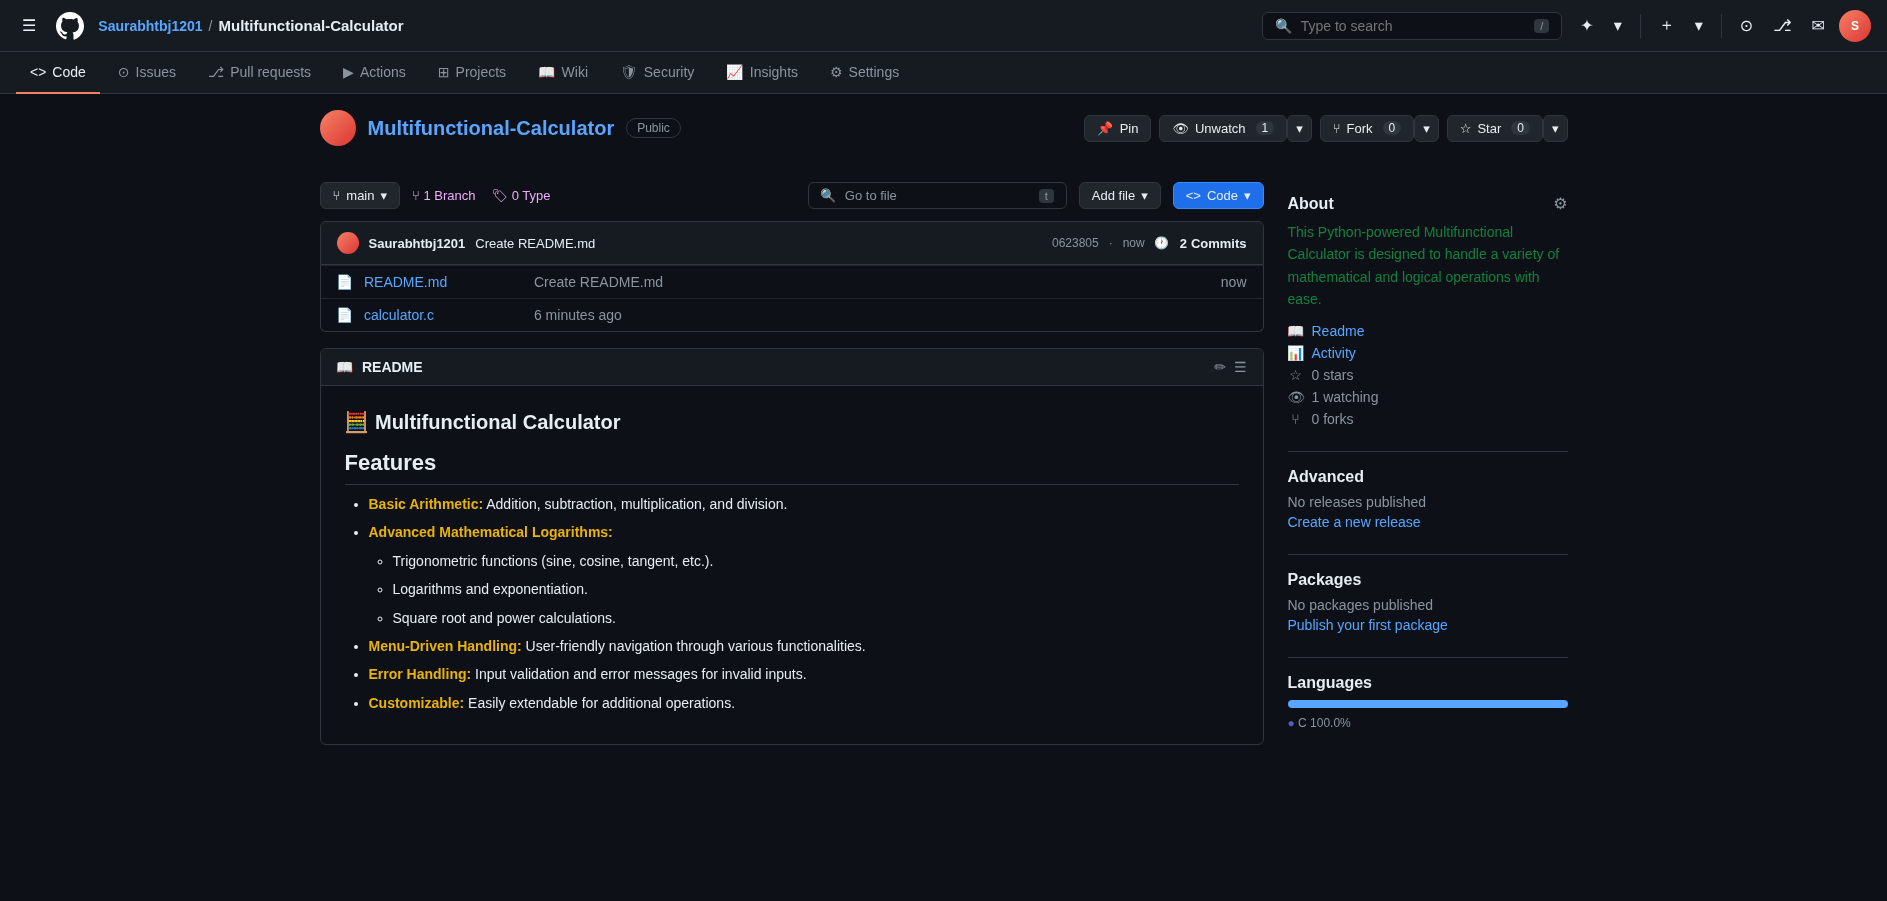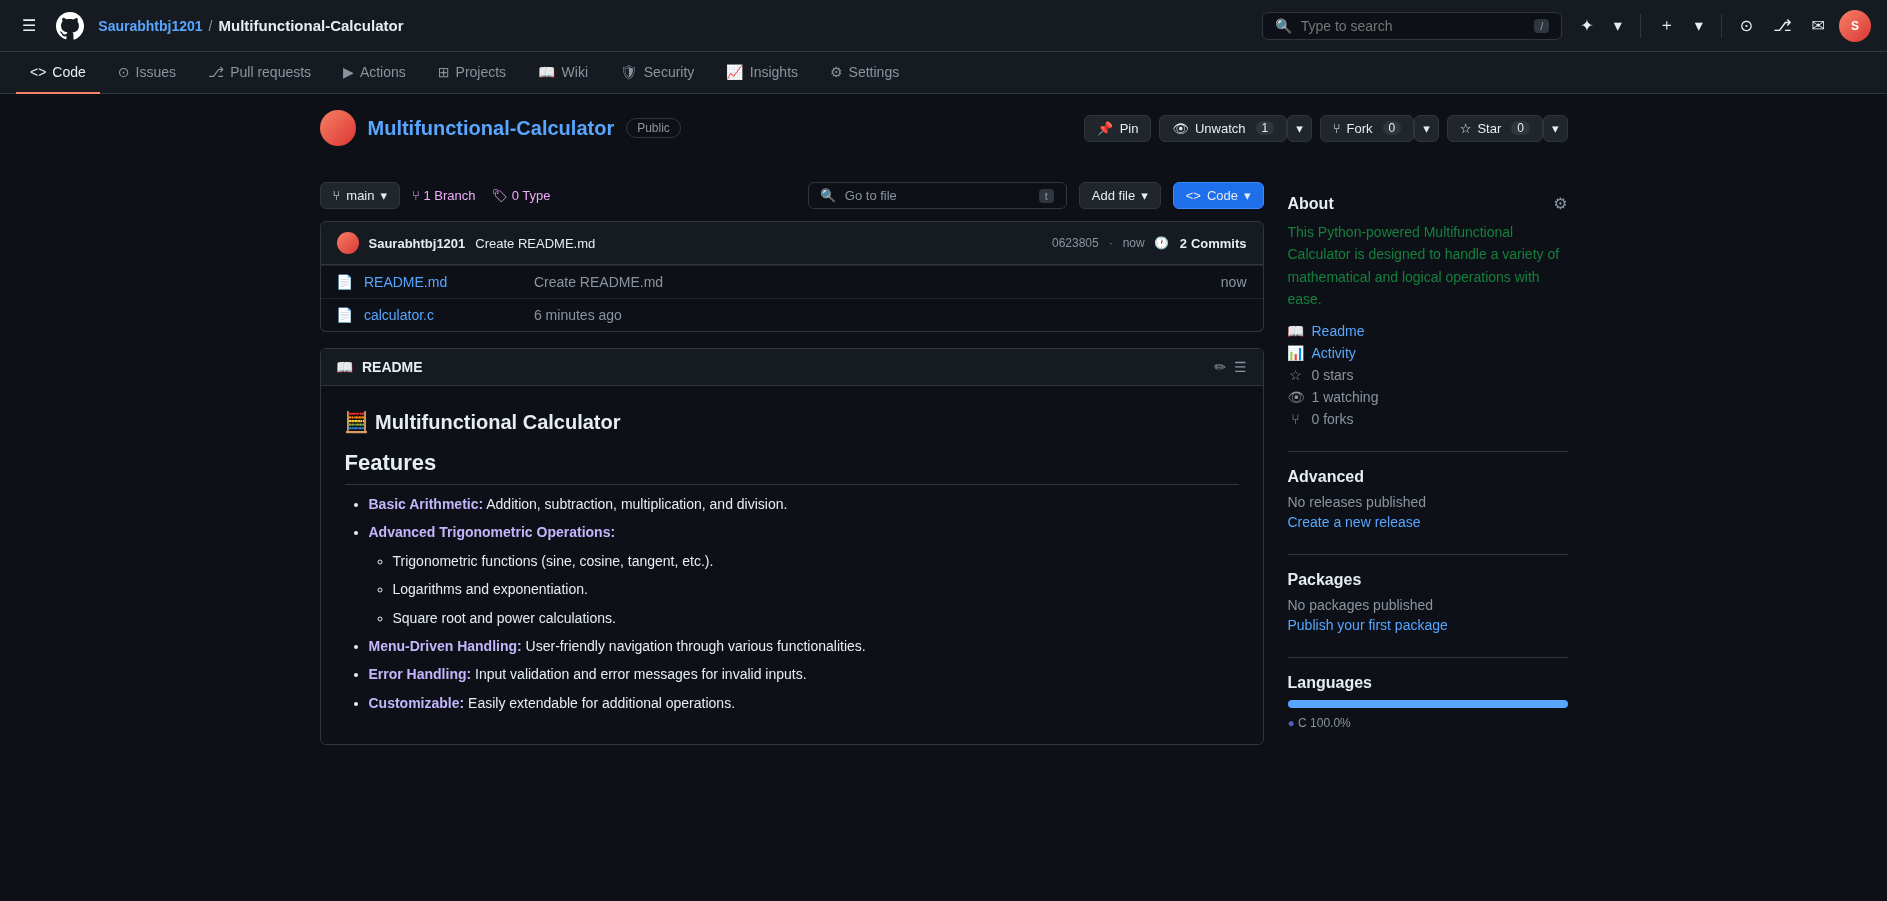--- a/index.html
+++ b/index.html
@@ -223,21 +223,21 @@
     .readme-title { font-weight: 700; font-size: 14px; display: flex; align-items: center; gap: 8px; flex: 1; }
     .readme-title::before { content: '📖'; font-size: 14px; }
     .readme-actions { display: flex; gap: 8px; color: #8b949e; }
     .readme-actions span { cursor: pointer; }
     .readme-content { padding: 24px; }
     .readme-content h2 { font-size: 22px; margin-bottom: 8px; margin-top: 0; padding-bottom: 8px; border-bottom: 1px solid #30363d; }
     .readme-title-text { font-size: 20px; font-weight: 600; margin-bottom: 16px; display: flex; align-items: center; }
     ul { padding-left: 24px; }
     ul li { margin: 6px 0; line-height: 1.6; }
     ul ul { list-style: circle; }
-    b { color: #c4b5fd; }
+    b { color: #eab308; }
 
     
     .right-panel { width: 280px; flex-shrink: 0; }
     .about-section { margin-bottom: 24px; margin-top: 12px; }
     .about-header { display: flex; align-items: center; justify-content: space-between; margin-bottom: 8px; }
     .about-header h3 { font-size: 16px; font-weight: 600; }
     .about-description { color: #15803d; font-size: 14px; line-height: 1.6; margin-bottom: 12px; }
     .about-stat { display: flex; align-items: center; gap: 8px; color: #8b949e; font-size: 14px; margin: 6px 0; }
     .stat-icon { width: 16px; text-align: center; }
     .section-divider { border: none; border-top: 1px solid #30363d; margin: 16px 0; }
@@ -450,21 +450,21 @@
       <div class="readme-content">
         <div class="readme-title-text">
           <span>🧮</span>
           &nbsp;
           <span>Multifunctional Calculator</span>
         </div>
         <h2>Features</h2>
         <ul>
           <li><b>Basic Arithmetic:</b> Addition, subtraction, multiplication, and division.</li>
           <li>
-            <b>Advanced Trigonometric Operations:</b>
+            <b>Advanced Mathematical Logarithms:</b>
             <ul>
               <li>Trigonometric functions (sine, cosine, tangent, etc.).</li>
               <li>Logarithms and exponentiation.</li>
               <li>Square root and power calculations.</li>
             </ul>
           </li>
           <li><b>Menu-Driven Handling:</b> User-friendly navigation through various functionalities.</li>
           <li><b>Error Handling:</b> Input validation and error messages for invalid inputs.</li>
           <li><b>Customizable:</b> Easily extendable for additional operations.</li>
         </ul>

